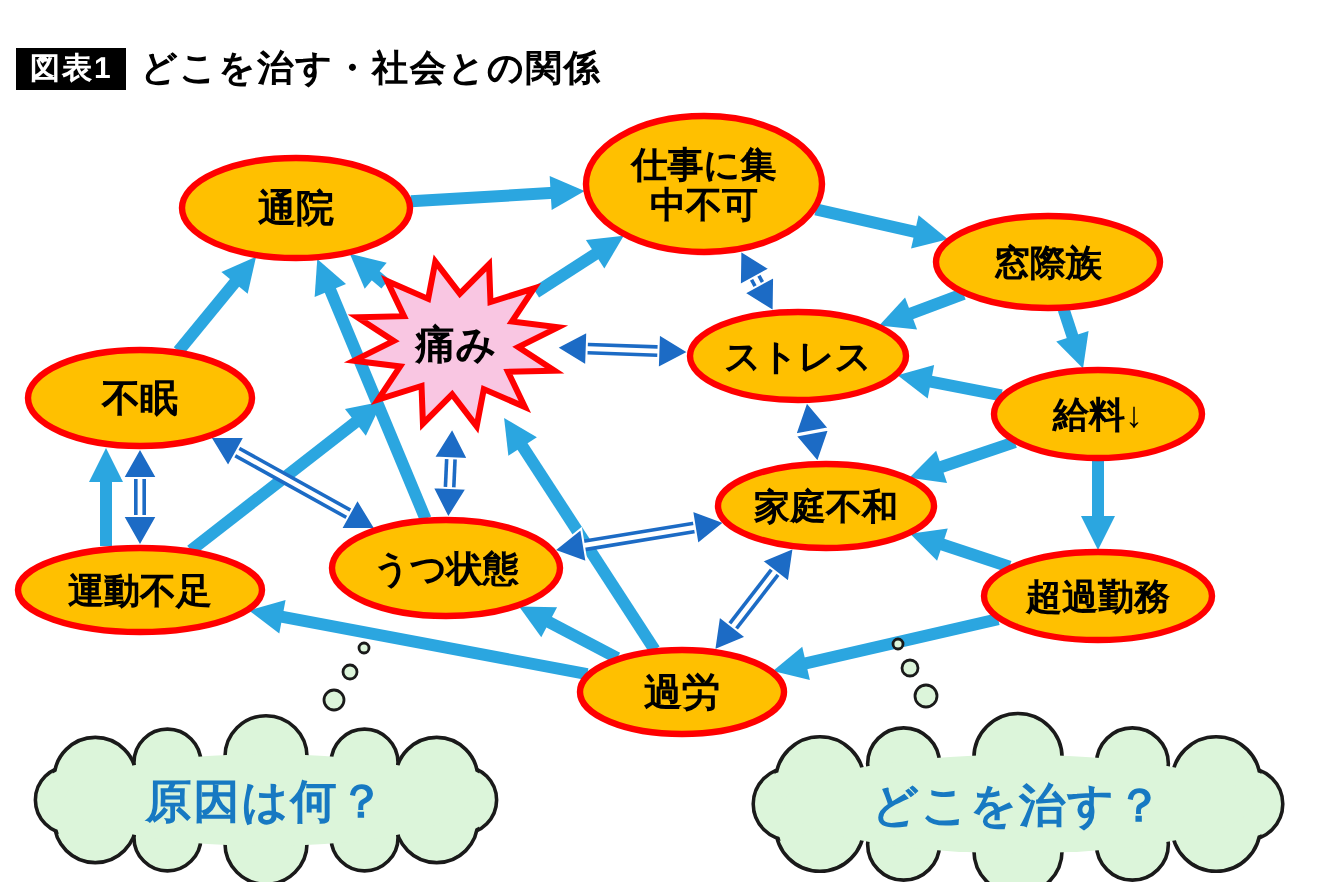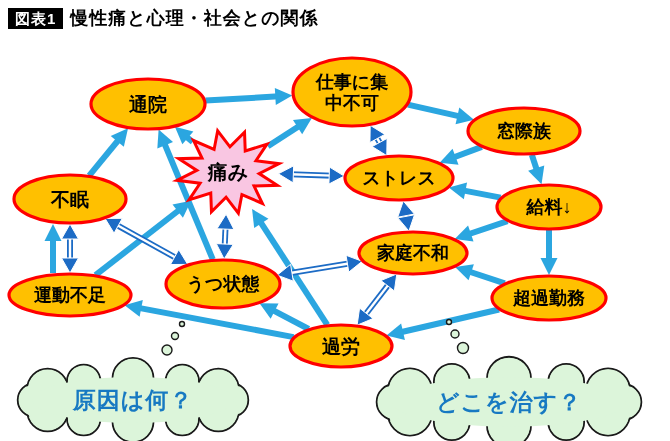--- a/index.html
+++ b/index.html
@@ -2,38 +2,38 @@
 <html><head>
 <meta charset="utf-8">
 <style>
   html,body{margin:0;padding:0;}
   body{
     width:670px;height:441px;background:#ffffff;overflow:hidden;
     font-family:"Liberation Sans","DejaVu Sans",sans-serif;
     position:relative;
   }
   .header{
-    position:absolute;top:6px;left:8px;display:flex;align-items:center;gap:7px;
+    position:absolute;top:22px;left:8px;display:flex;align-items:center;gap:7px;
   }
   .fig-tag{
     background:#000000;color:#ffffff;font-weight:bold;font-size:15px;
     padding:3px 7px;line-height:1;letter-spacing:1px;
   }
   .fig-title{
     color:#000000;font-weight:bold;font-size:18px;letter-spacing:1px;
   }
   #diagram{position:absolute;left:0;top:0;}
   svg text{font-family:"Liberation Sans","DejaVu Sans",sans-serif;}
 </style>
 </head>
 <body>
 
 <div class="header">
   <span class="fig-tag">図表1</span>
-  <span class="fig-title">慢性痛と心理・社会との関係</span>
+  <span class="fig-title">どこを治す・社会との関係</span>
 </div>
 
 <div id="diagram"><svg width="670" height="441" viewBox="0 0 670 441">
       <g>
         <g>
           <line x1="205.49244324698876" y1="100.61809157370655" x2="283.3222511866867" y2="96.03986757725373" stroke="#2BA6E0" stroke-width="6"></line>
           <polygon points="292.30672054526167,95.51136937969049 275.83519338787426,104.99497592485295 274.8369190146992,88.02431158087802" fill="#2BA6E0" stroke="none" stroke-width="0"></polygon>
         </g>
         <g>
           <line x1="89.22262274770874" y1="175.58783126881627" x2="122.34207075281252" y2="135.2500420318309" stroke="#2BA6E0" stroke-width="6"></line>

